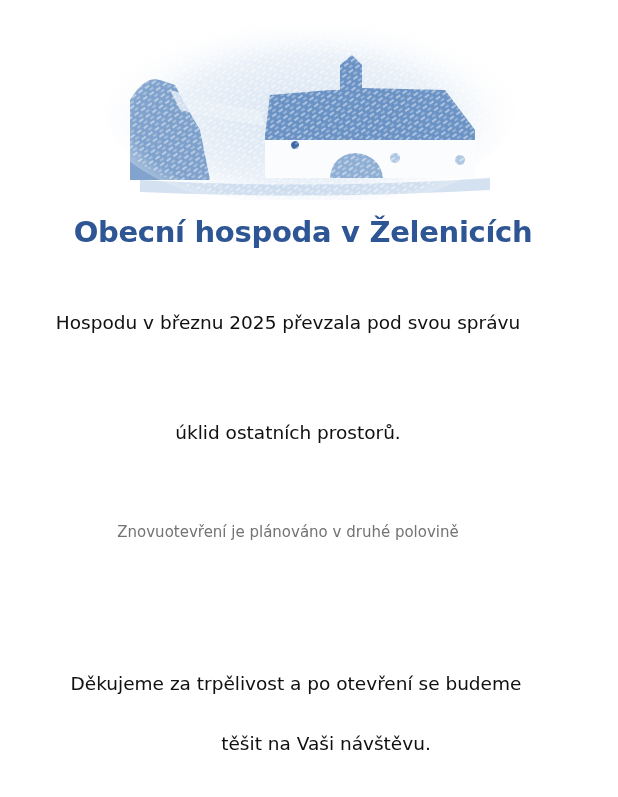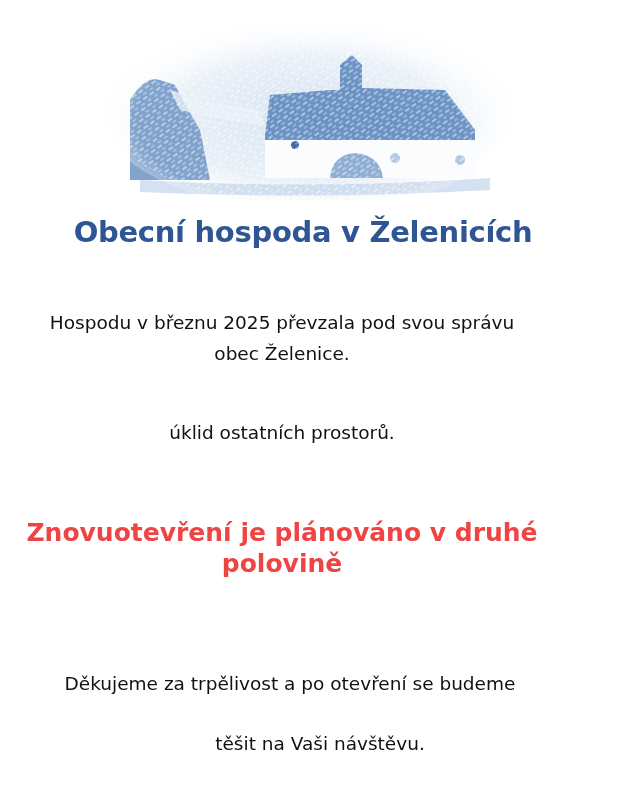--- a/index.html
+++ b/index.html
@@ -29,34 +29,34 @@
       width: 606px;
       text-align: center;
       color: #2e5594;
       font-weight: bold;
       font-size: 29px;
       letter-spacing: -0.3px;
       line-height: 44px;
     }
     .para {
       position: absolute;
-      left: 2px;
+      left: 8px;
       width: 560px;
       text-align: center;
       color: #111111;
       font-size: 18.5px;
       line-height: 31px;
     }
     .p1 { top: 307px; }
     .p2 { top: 417px; }
     .p3 {
       top: 517px;
-      color: #ef4444;
-      font-weight: bold;
-      font-size: 25px;
+      color: #737373;
+      font-weight: normal;
+      font-size: 15px;
     }
     .p4a { top: 668px; padding-left: 8px; }
     .p4b { top: 728px; margin-left: 38px; }
   </style>
 </head>
 <body>
 
 <div class="hero">
   <svg viewBox="0 0 420 190" xmlns="http://www.w3.org/2000/svg">
     <defs>
@@ -93,21 +93,20 @@
 
     <ellipse cx="210" cy="100" rx="205" ry="95" fill="url(#snow)"></ellipse>
     <ellipse cx="210" cy="100" rx="210" ry="100" fill="url(#edge)"></ellipse>
   </svg>
 </div>
 
 <div class="title">Obecní hospoda v Želenicích</div>
 
 <div class="para p1">
   <div>Hospodu v březnu 2025 převzala pod svou správu</div>
-  <div>obec Želenice.</div>
 </div>
 
 <div class="para p2">
   <div>úklid ostatních prostorů.</div>
 </div>
 
 <div class="para p3">
   <div>Znovuotevření je plánováno v druhé polovině</div>
 </div>
 

